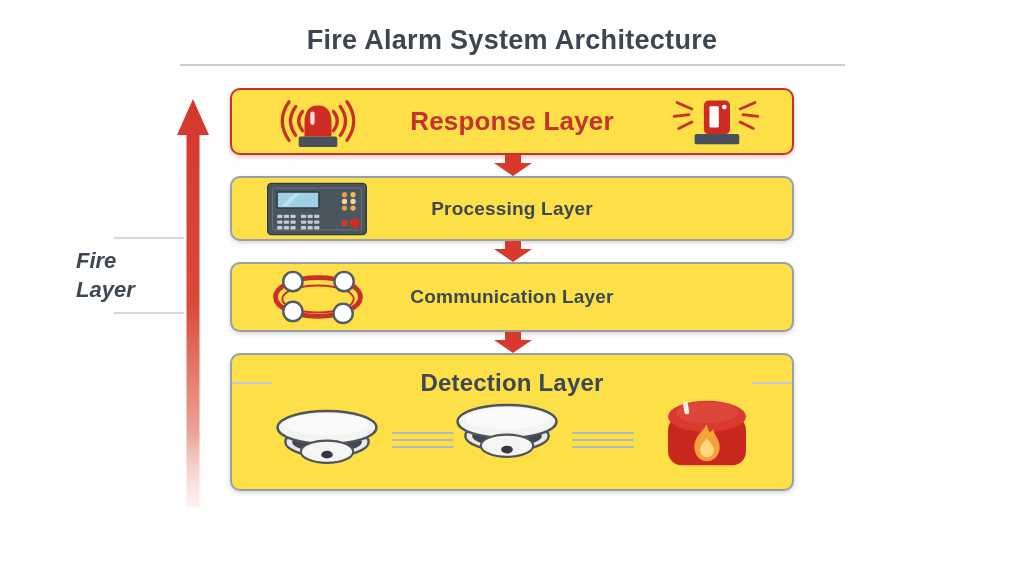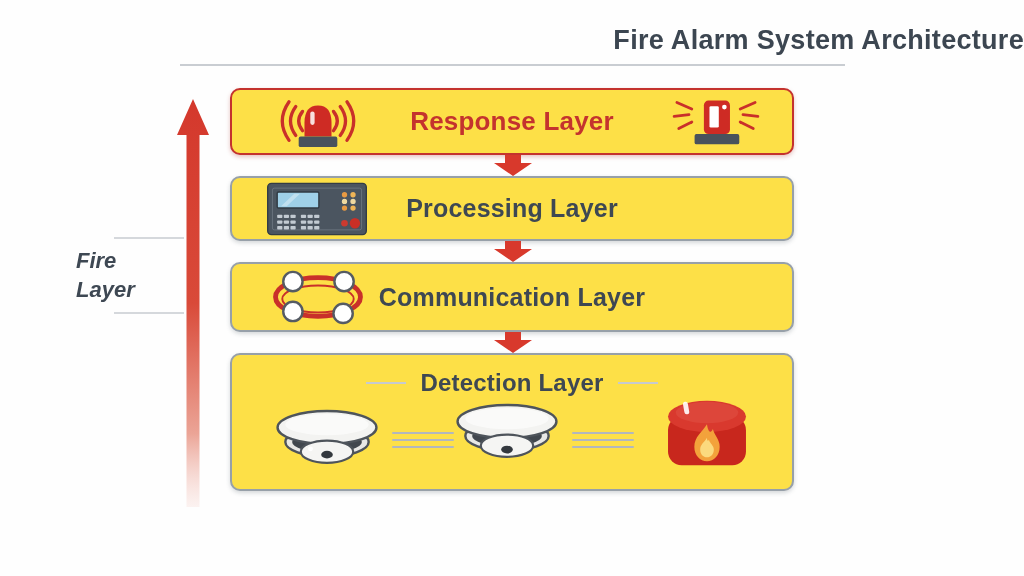--- a/index.html
+++ b/index.html
@@ -2,21 +2,21 @@
 <html><head>
 <meta charset="utf-8">
 <style>
   html,body{margin:0;padding:0;background:#ffffff;}
   .canvas{
     position:relative;width:1024px;height:576px;background:#fefefe;overflow:hidden;
     font-family:"Liberation Sans", sans-serif;
   }
   
   .page-title{
-    position:absolute;top:25px;left:0;right:0;text-align:right;
+    position:absolute;top:25px;left:0;right:0;text-align:center;
     font-size:27px;font-weight:bold;color:#3c4651;letter-spacing:.3px;
   }
   .title-underline{
     position:absolute;top:64px;left:180px;width:665px;height:2px;background:#c9cdd2;
   }
   
   .up-arrow{position:absolute;left:172px;top:99px;width:42px;height:408px;}
   .fs-line{position:absolute;height:2px;width:70px;left:114px;background:#d5d8dc;}
   .fs-line.top{top:237px;}
   .fs-line.bottom{top:312px;}
@@ -25,36 +25,36 @@
     font-size:22px;font-weight:bold;font-style:italic;color:#3e4853;line-height:1.3;
   }
   
   .layer-box{
     position:absolute;left:230px;width:564px;background:#fde047;border-radius:10px;
     box-sizing:border-box;border:2px solid #97a0a9;
     box-shadow:0 2px 4px rgba(70,80,90,.22);
   }
   .layer-box .layer-label{
     position:absolute;inset:0;display:flex;align-items:center;justify-content:center;
-    font-size:25px;font-weight:bold;color:#3e4853;letter-spacing:.2px;
+    font-size:19px;font-weight:bold;color:#3e4853;letter-spacing:.2px;
   }
   .box-response{top:88px;height:67px;border:2.5px solid #c4332e;
     box-shadow:0 2px 4px rgba(170,45,40,.28);}
   .box-response .layer-label{font-size:26px;color:#c4332e;}
   .box-processing{top:176px;height:65px;}
   .box-communication{top:262px;height:70px;padding-left:8px;}
   .box-detection{top:353px;height:138px;}
   .side-icon{position:absolute;top:50%;transform:translateY(-50%);}
   
   .down-arrow{position:absolute;left:490px;width:46px;height:21px;}
   .da1{top:155px;} .da2{top:241px;} .da3{top:332px;}
   
   .detect-legend{
     position:absolute;top:14px;left:0;right:0;display:flex;align-items:center;
-    justify-content:center;gap:14px;
+    justify-content:space-between;gap:14px;
   }
   .legend-line{width:40px;height:2px;background:#c6cad0;}
   .legend-text{font-size:24px;font-weight:bold;color:#3e4853;letter-spacing:.2px;}
   .detect-icon{position:absolute;}
   .smoke-1{left:32px;top:52px;}
   .smoke-2{left:212px;top:46px;}
   .heat-1{left:430px;top:40px;}
   .conn{position:absolute;top:72px;width:62px;}
   .conn .cl{height:2.5px;background:#b2b7bd;margin:4.5px 0;border-radius:2px;}
   .conn-1{left:160px;} .conn-2{left:340px;}

